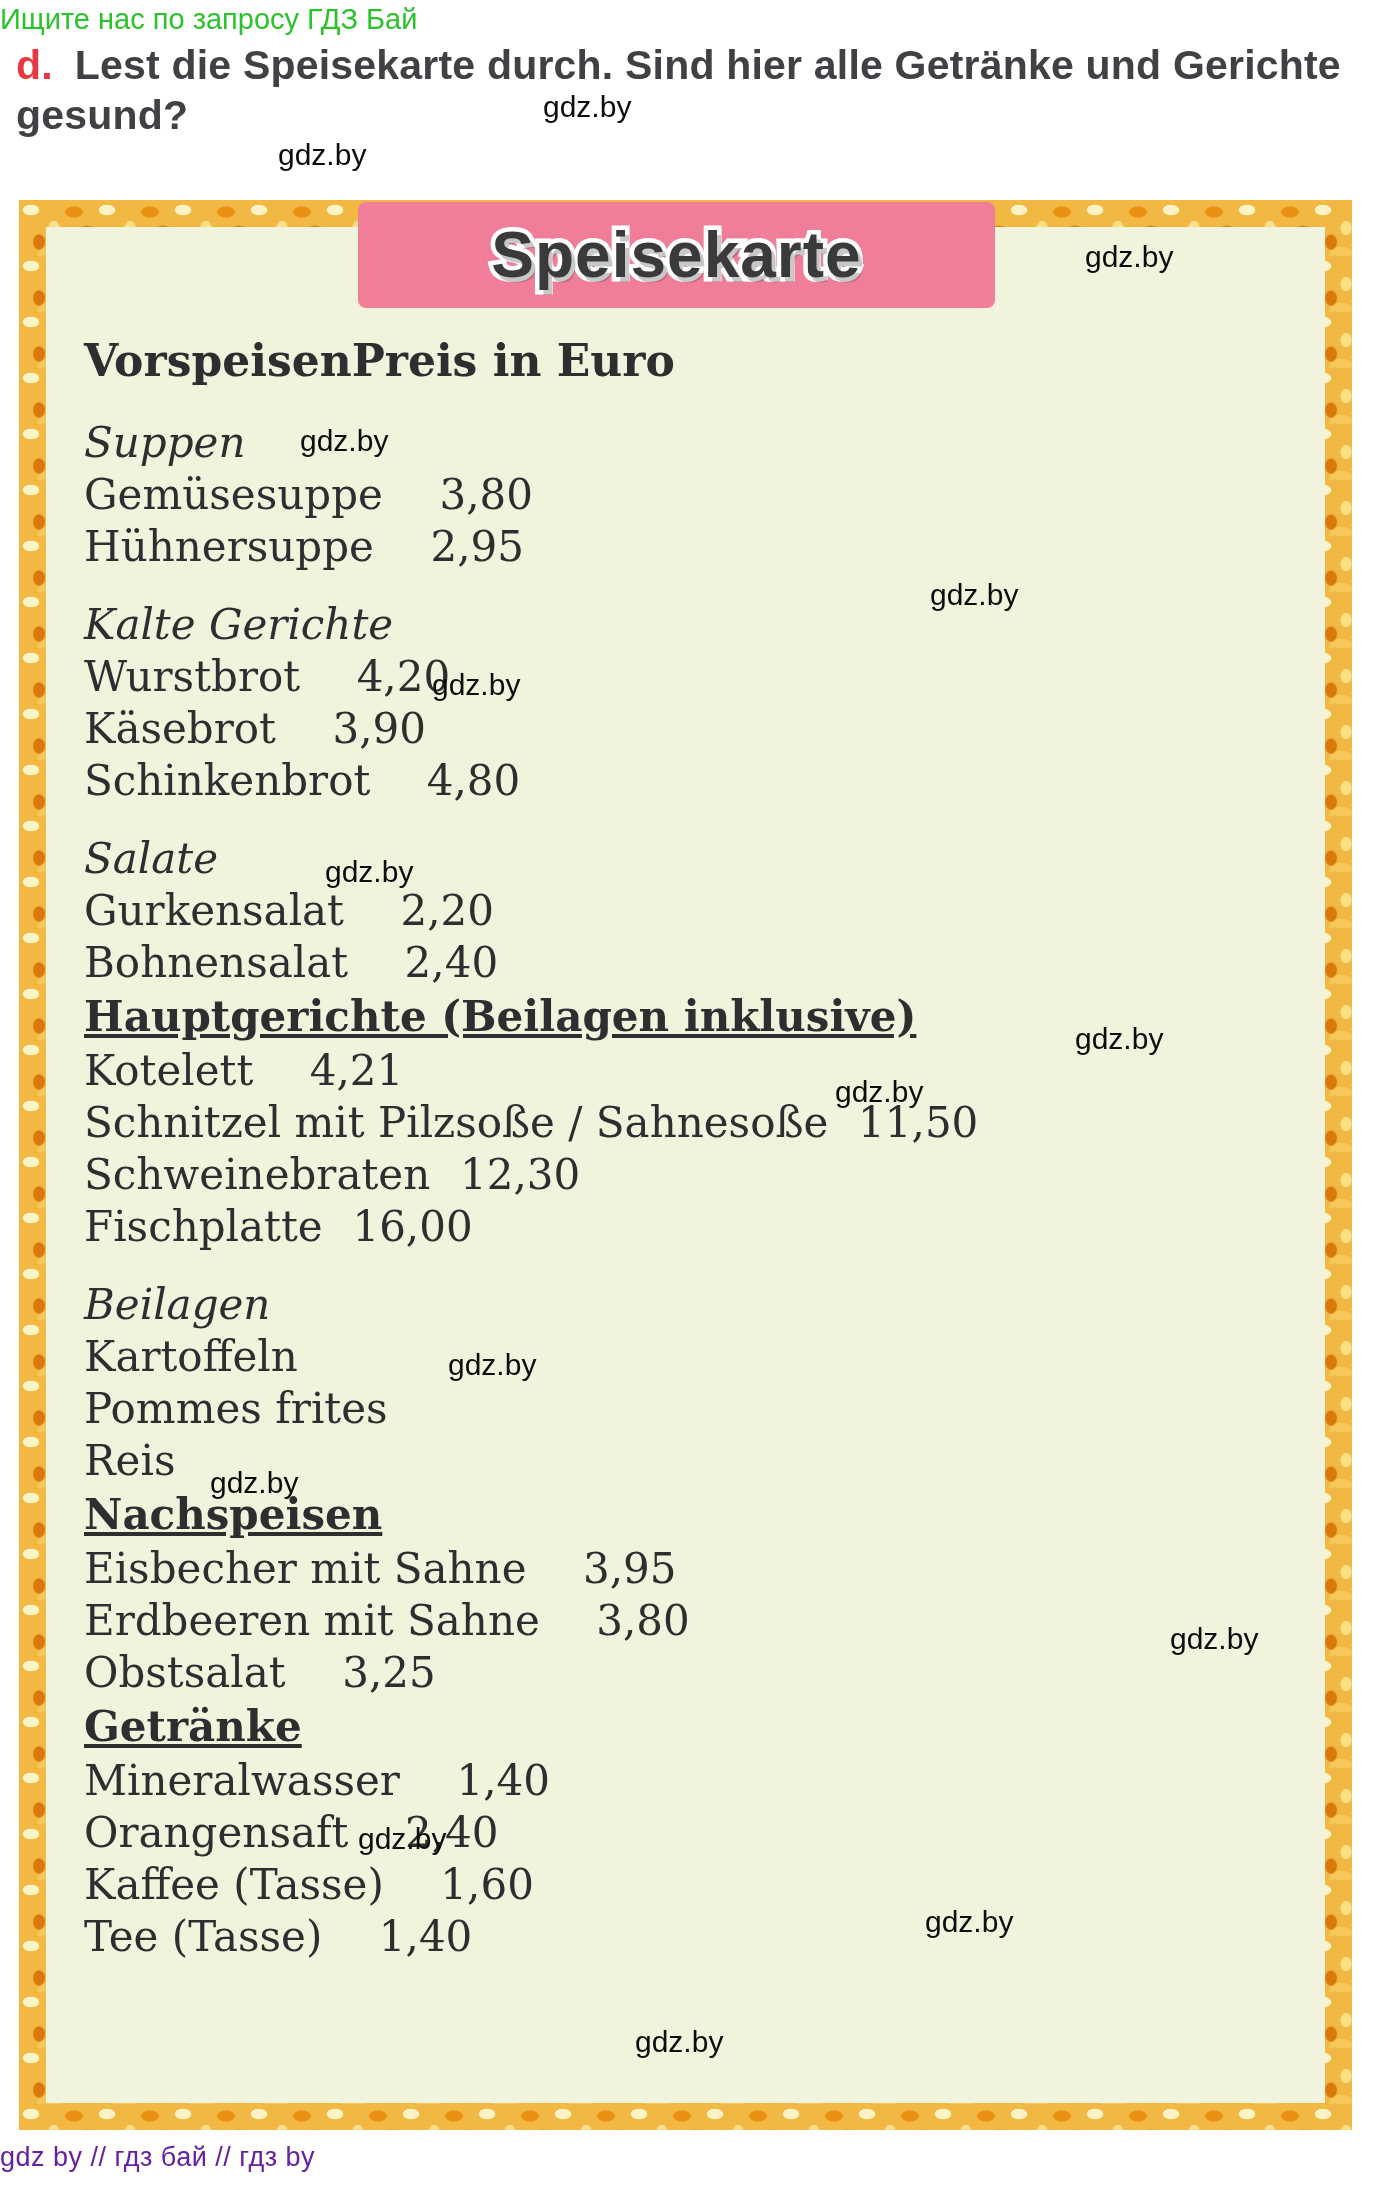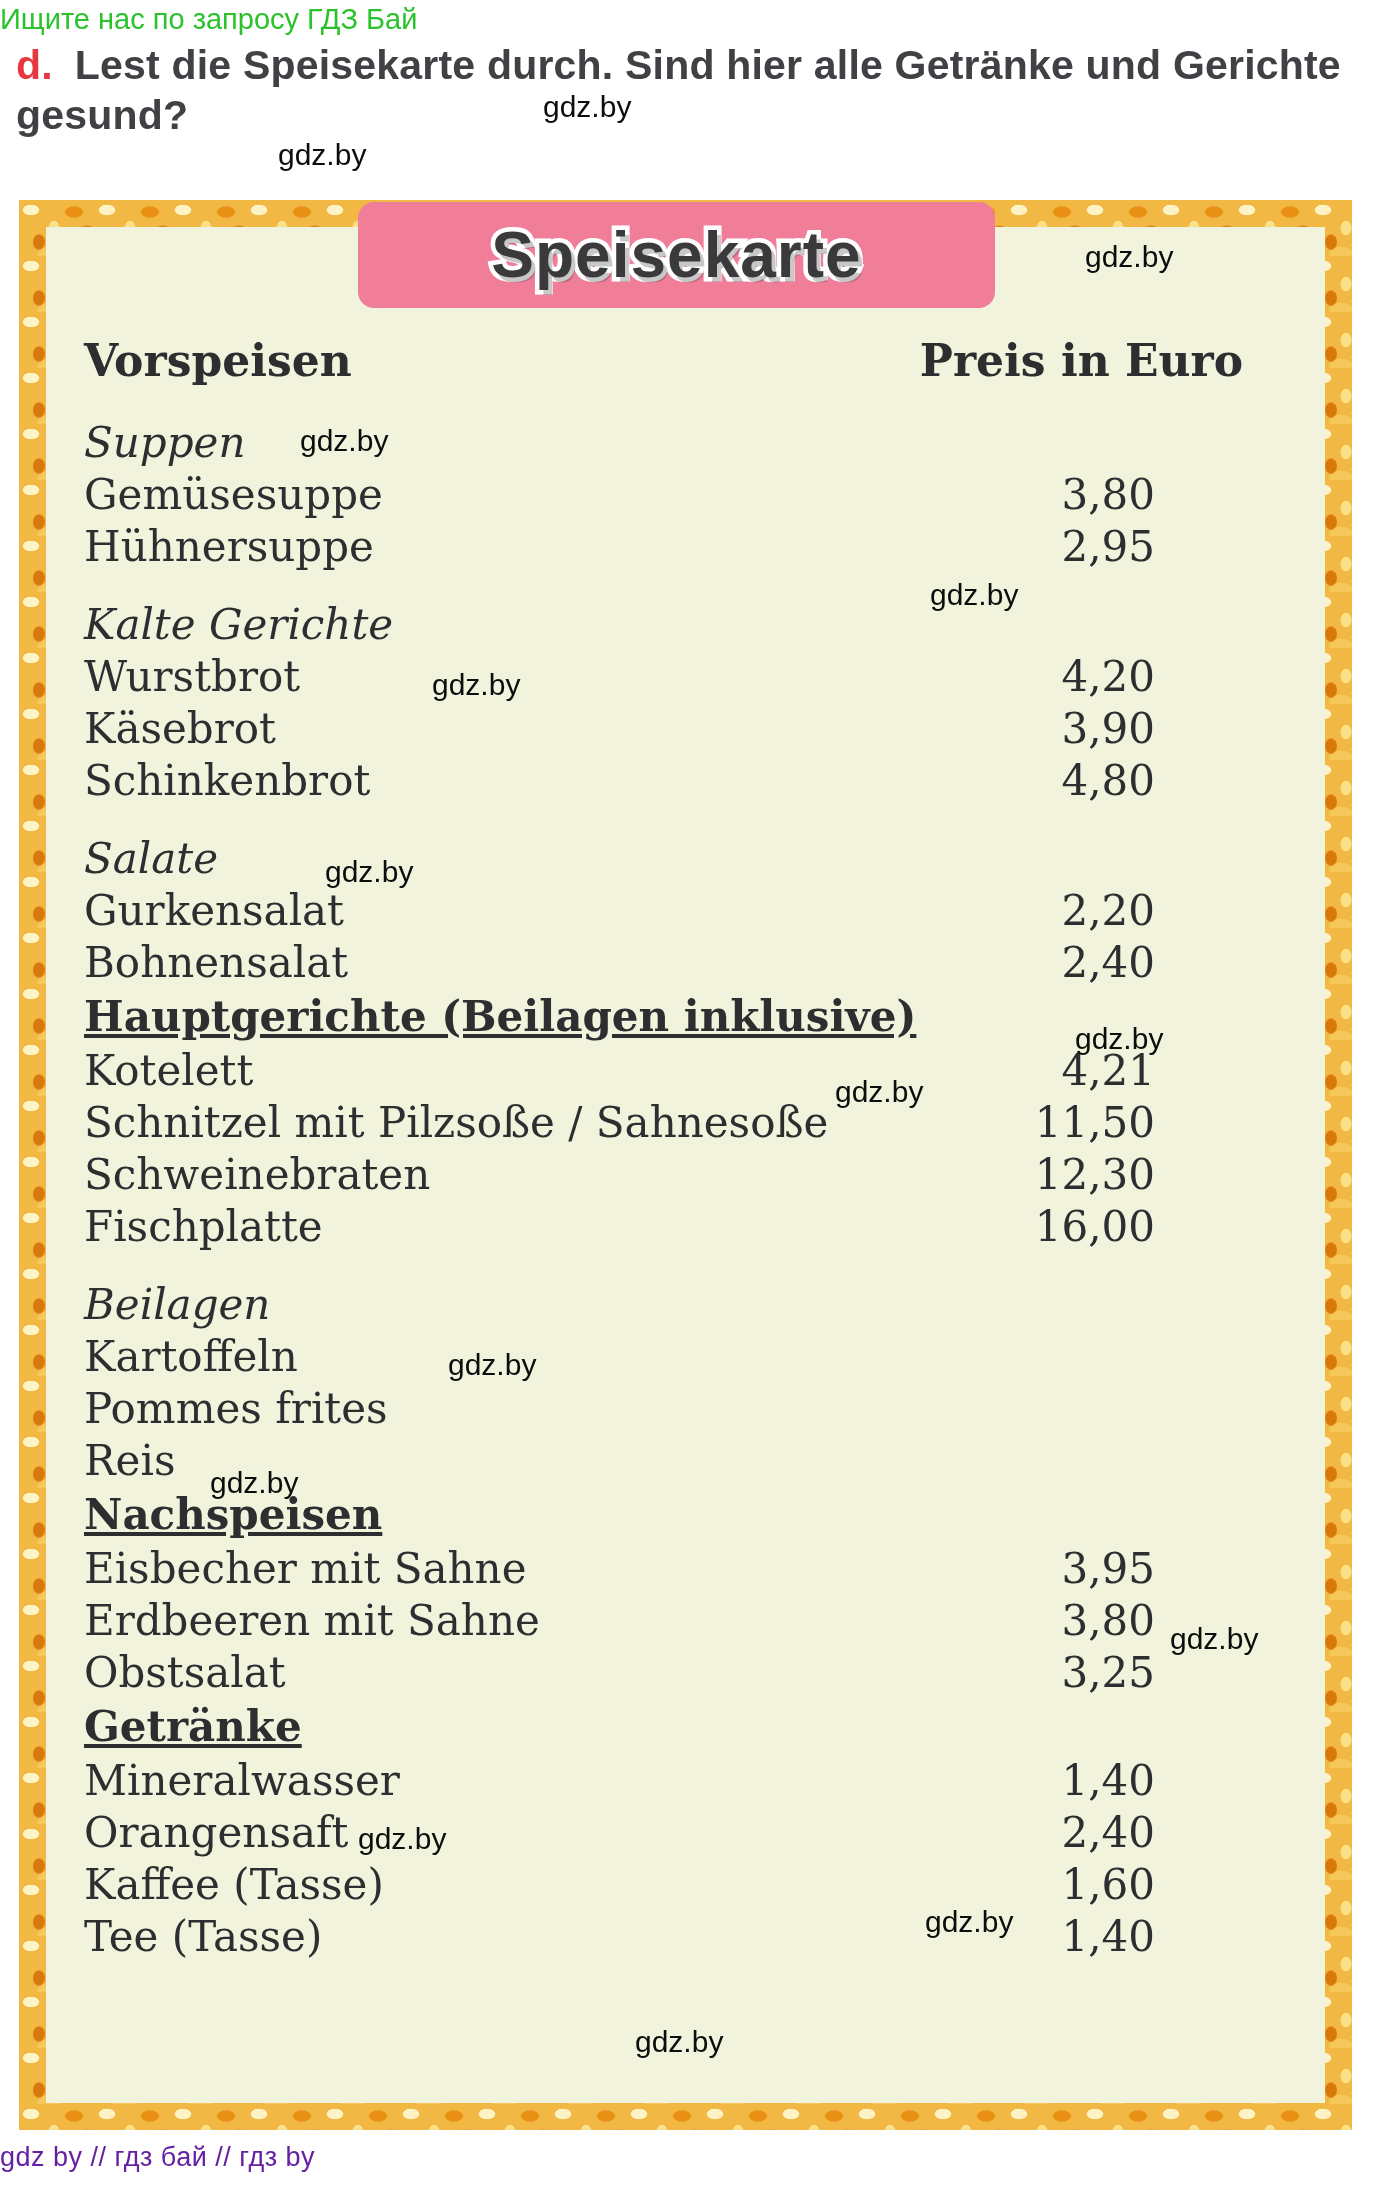--- a/index.html
+++ b/index.html
@@ -55,35 +55,35 @@
     z-index:1;
   }
   .menu-inner{
     width:100%;height:100%;
     background:var(--card-bg);
     padding:38px 170px 0 38px;
   }
   .menu-title-box{
     position:absolute;left:339px;top:2px;width:637px;height:106px;
     background:var(--pink);
-    border-radius:16px;
+    border-radius:8px;
     display:flex;align-items:center;justify-content:center;
     z-index:4;
   }
   .menu-title{
     font-family:"Liberation Sans",sans-serif;
     font-size:64px;font-weight:bold;letter-spacing:1px;
     color:#3a3a3c;
     -webkit-text-stroke:9px #ffffff;
     paint-order:stroke fill;
     text-shadow:4px 5px 0 rgba(58,58,60,0.28);
   }
   .rows{position:relative;z-index:2;}
   .row{
-    display:flex;justify-content:space-between;align-items:baseline;
+    display:flex;align-items:baseline;
     font-family:"DejaVu Serif","Liberation Serif",serif;
     font-size:42px;color:var(--ink);
     height:52px;line-height:52px;
     white-space:nowrap;
   }
   .row .price{text-align:right;min-width:150px;}
   .row.columns{
     font-weight:bold;font-size:44px;height:60px;line-height:60px;
     margin-top:66px;margin-right:-88px;
   }

